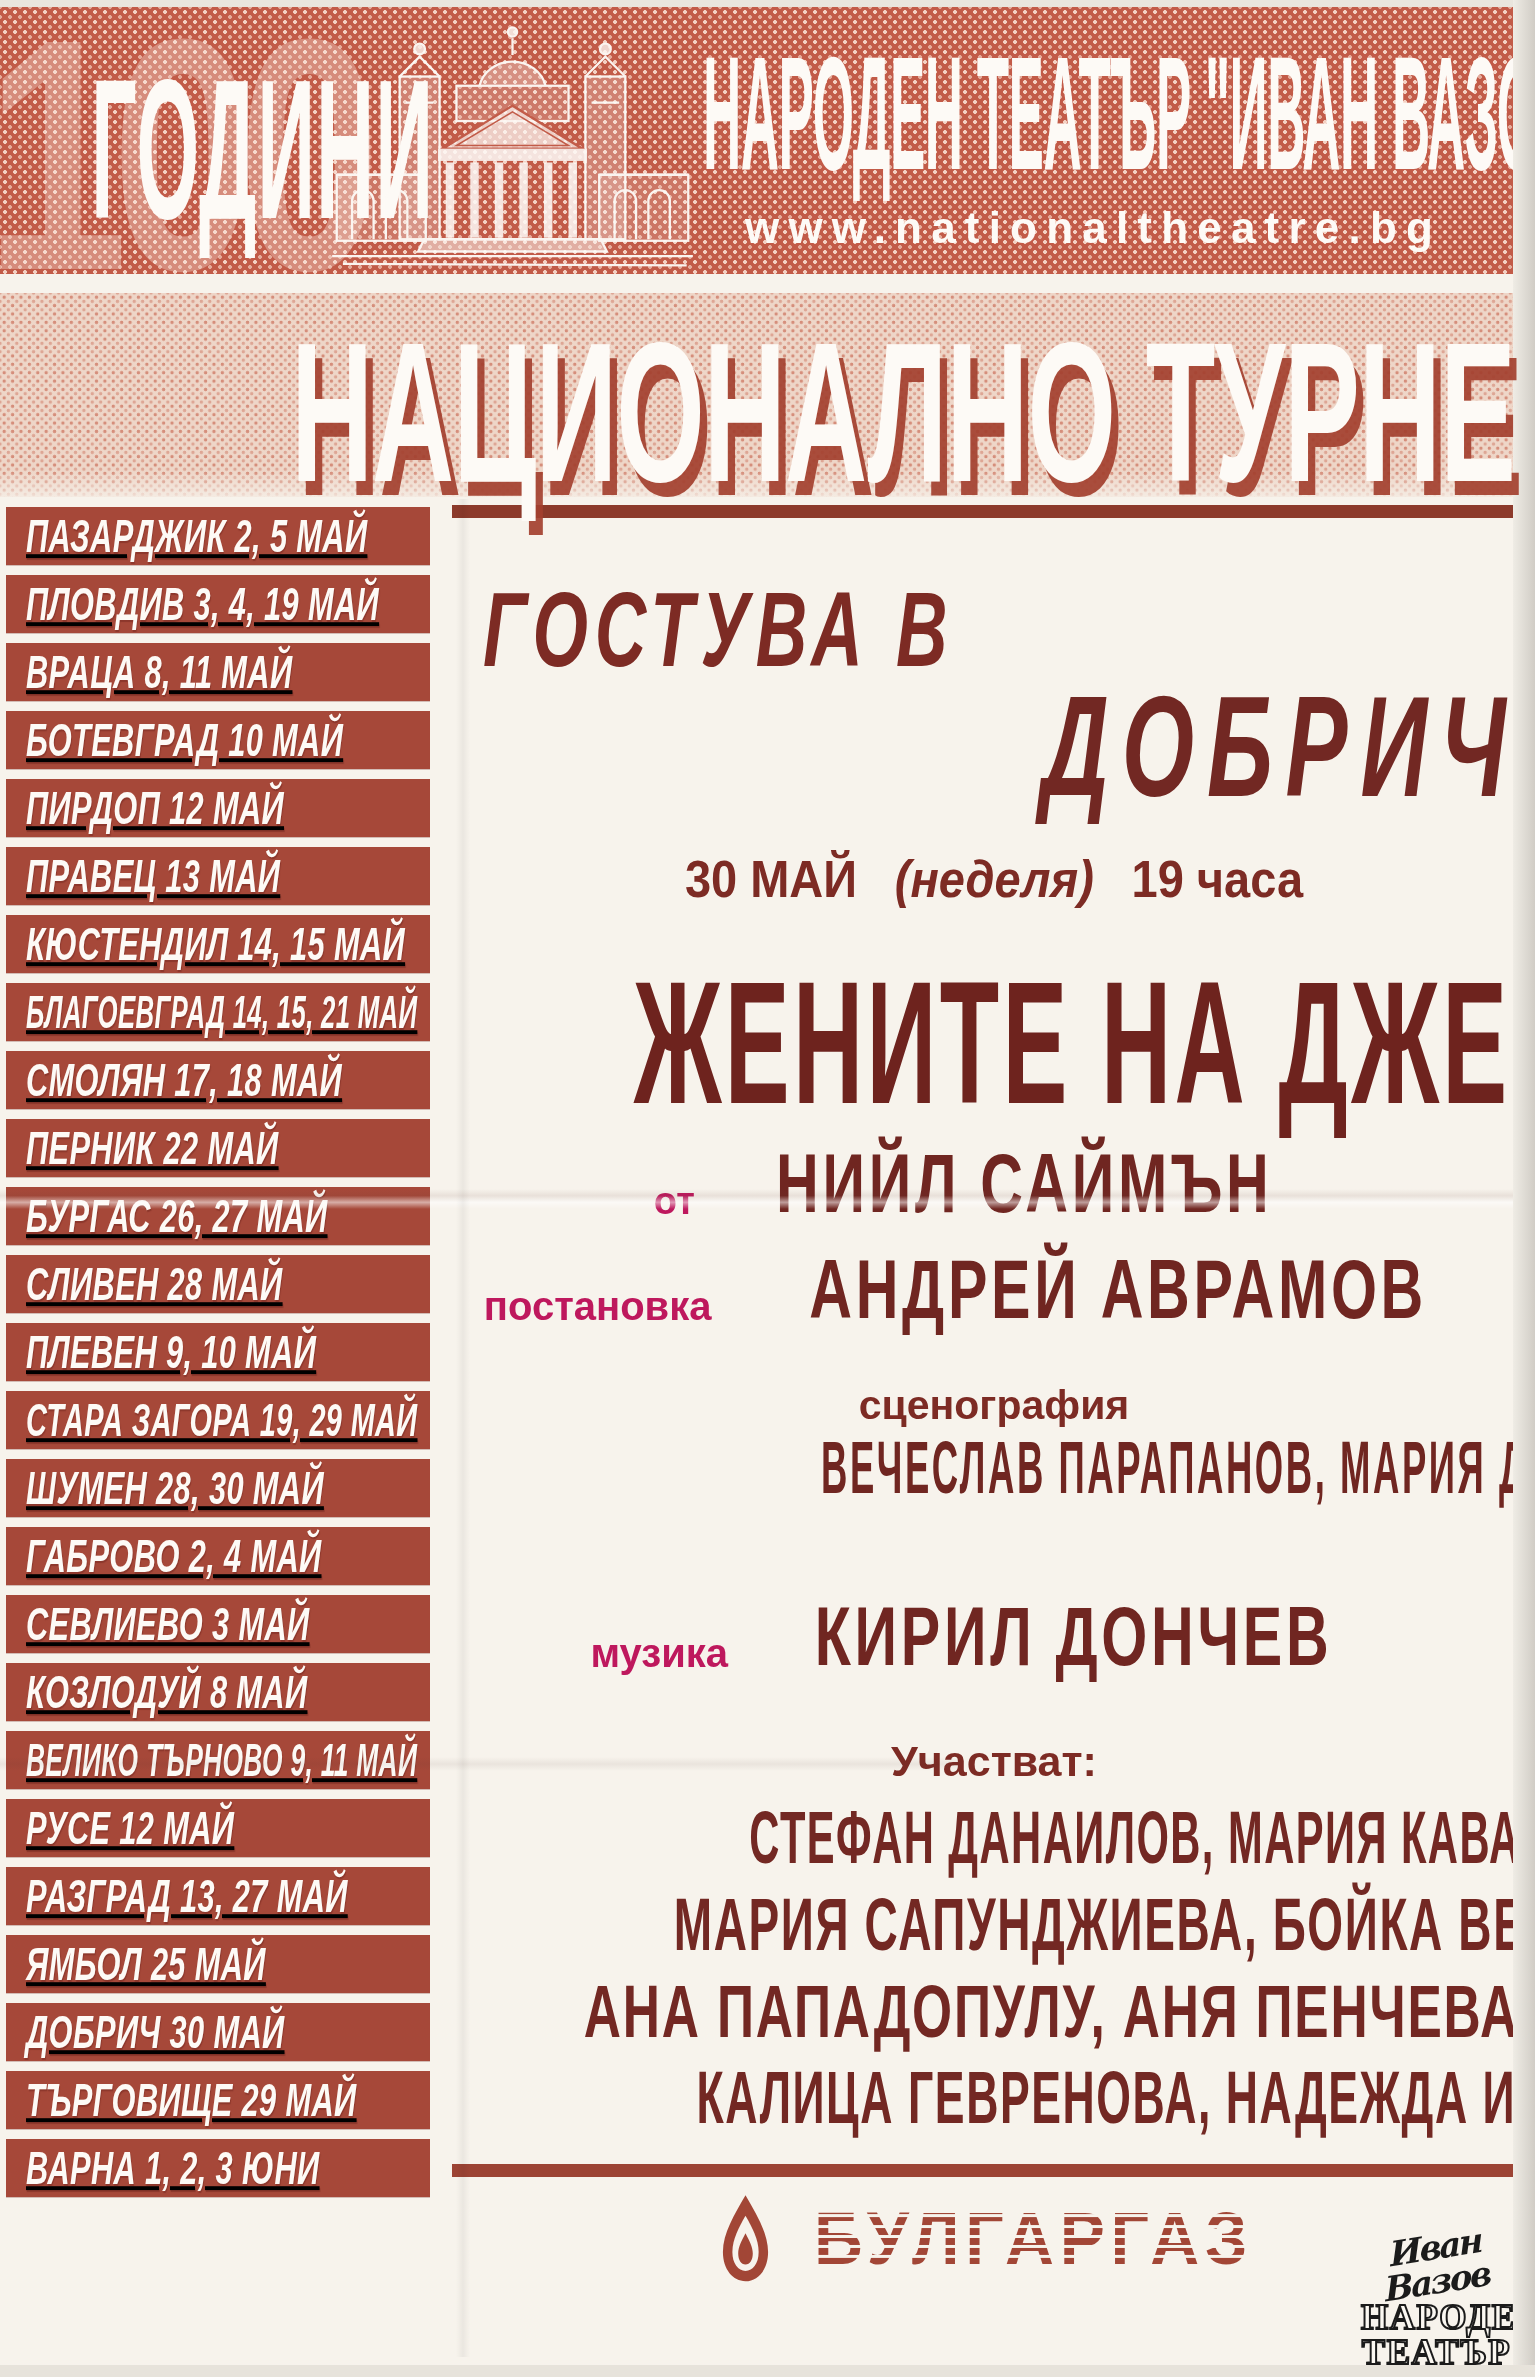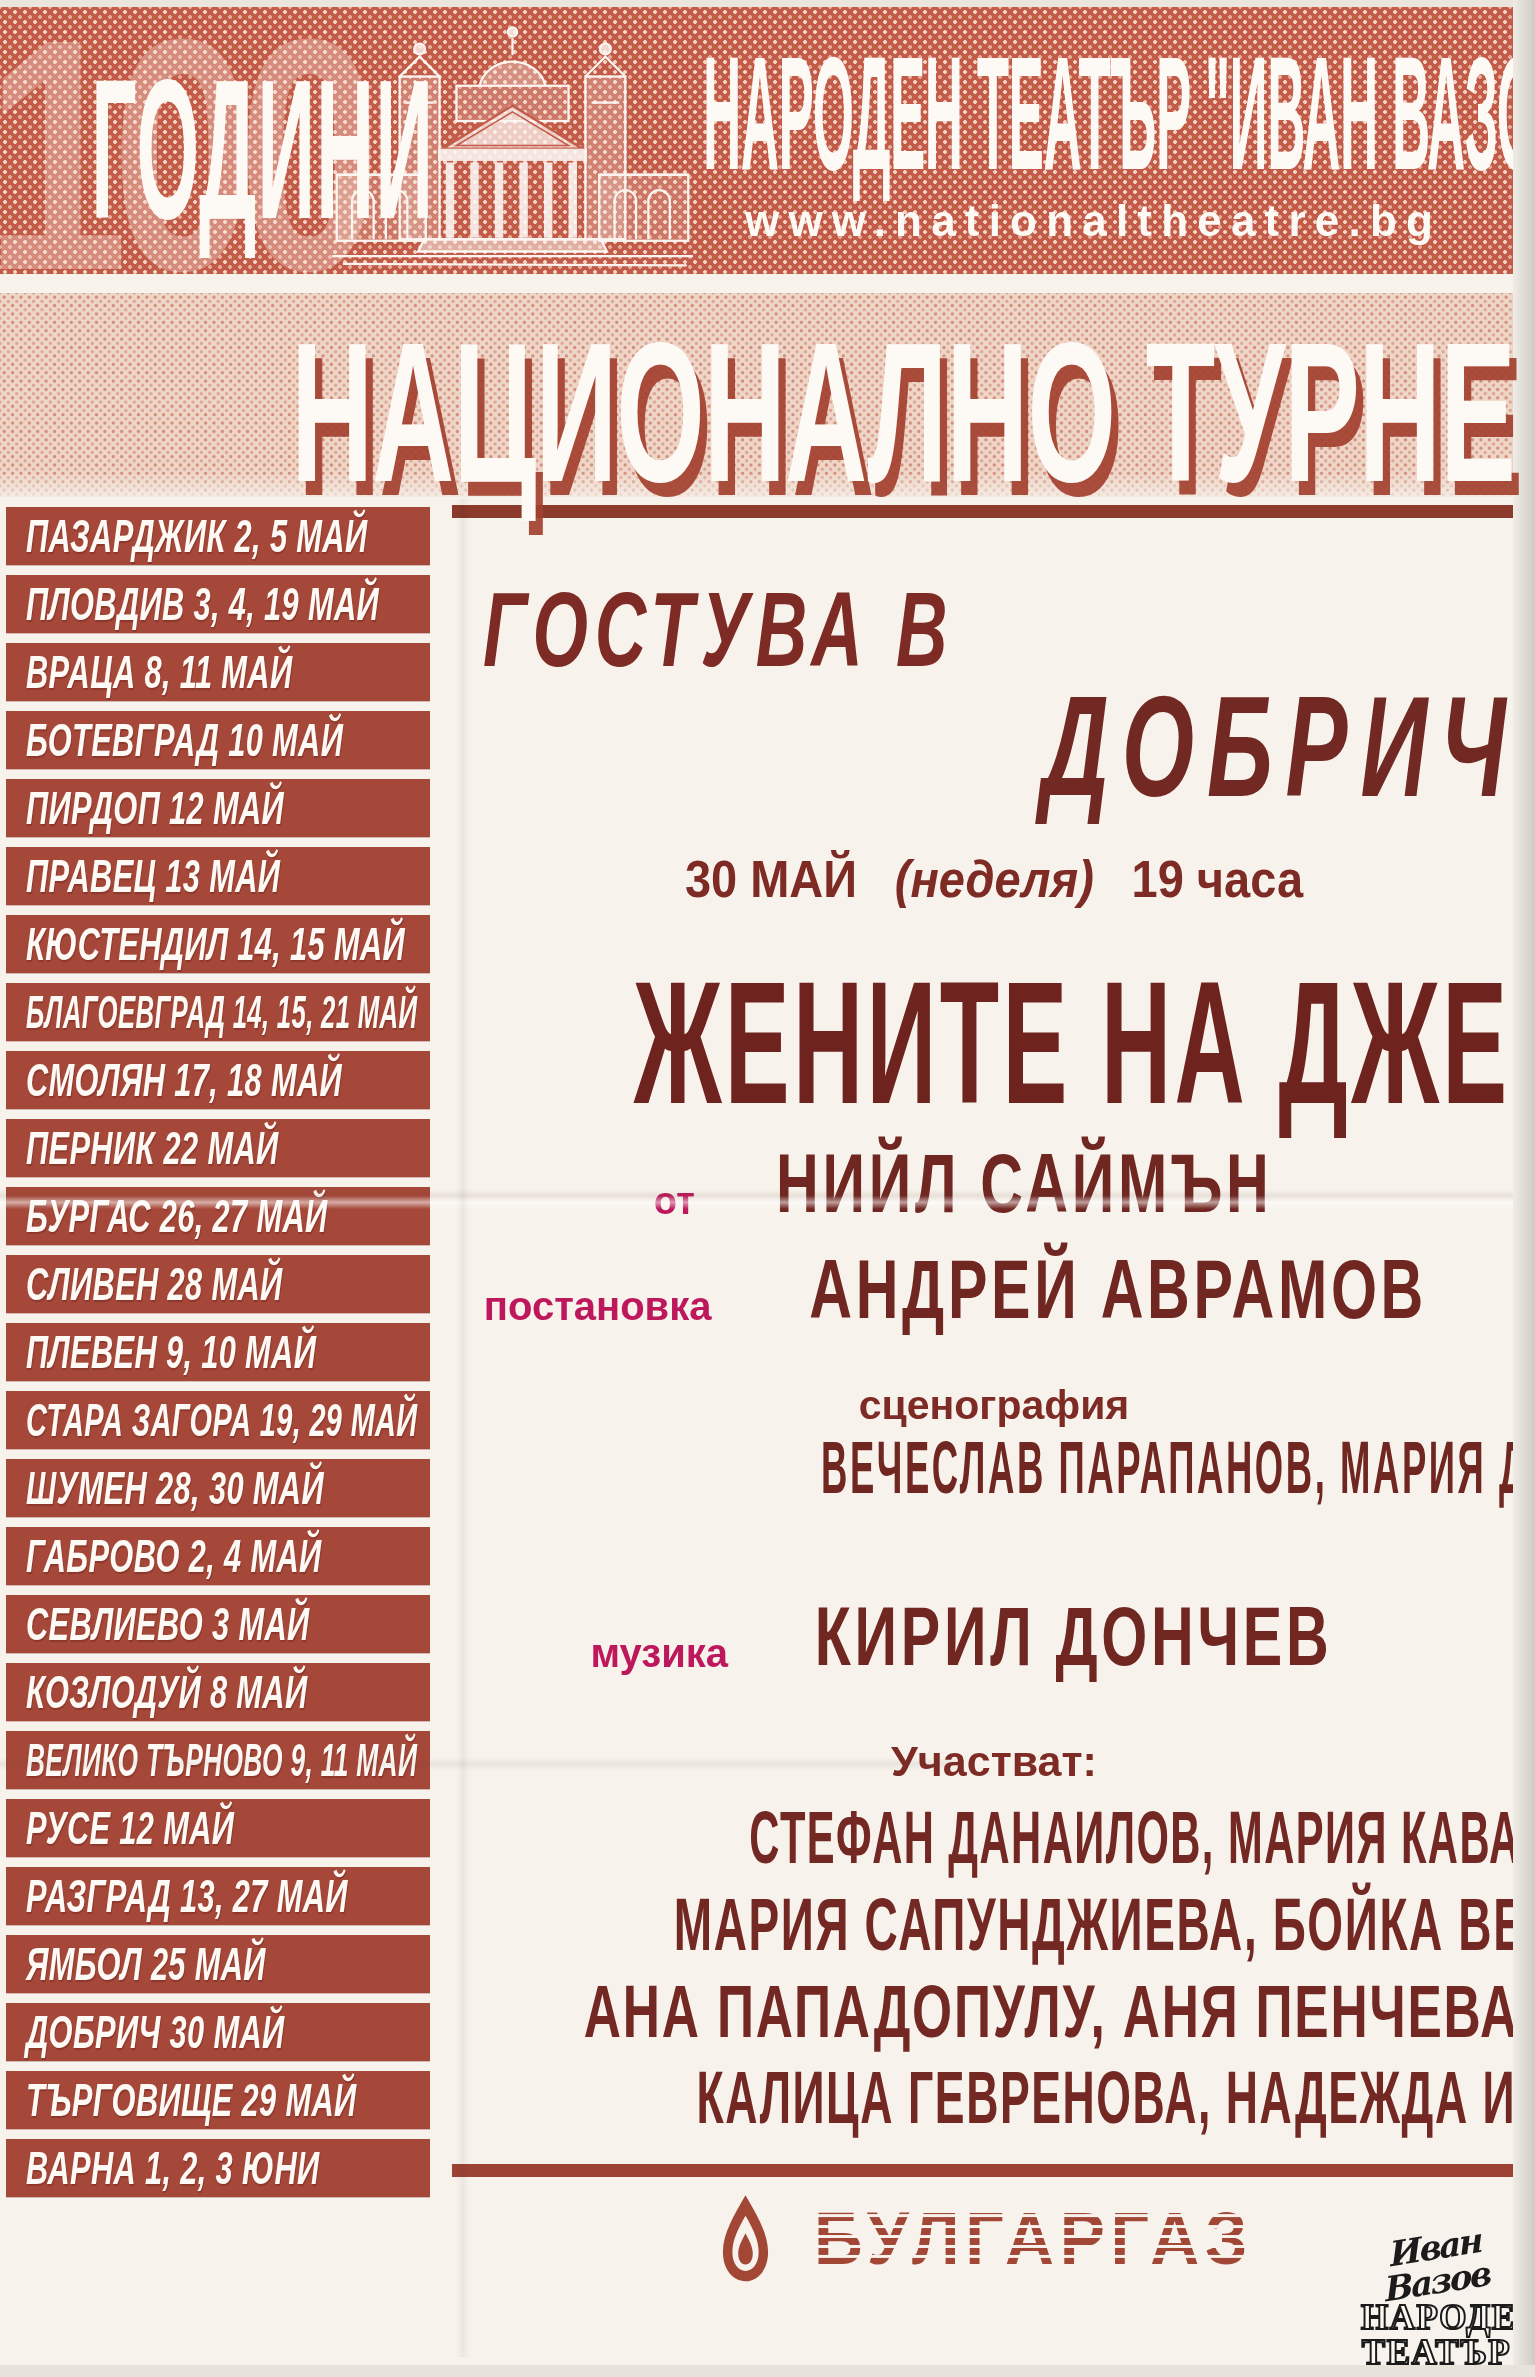--- a/index.html
+++ b/index.html
@@ -39,21 +39,21 @@
     font-weight:bold;font-size:330px;letter-spacing:-21.5px;
     color:rgba(252,235,226,0.34);
     transform:scaleX(0.78);transform-origin:left top;
   }
   .godini{position:absolute;left:91px;top:29px;color:#fdfaf6;font-weight:bold;
     font-size:144px;letter-spacing:1.5px;--sx:0.56;--sy:1.38;transform-origin:left top;}
   .building{position:absolute;left:326px;top:4.6px;width:373px;height:258px;}
   .head-right{position:absolute;left:703px;top:12.3px;width:806px;}
   .theatre-name{display:block;color:#fdfaf6;font-weight:bold;font-size:78px;
     letter-spacing:-0.8px;--sx:0.68;--sy:2.08;transform-origin:left top;}
-  .website{position:absolute;left:42px;top:177px;color:#fdfaf6;font-weight:bold;
+  .website{position:absolute;left:42px;top:184px;color:#fdfaf6;font-weight:bold;
     font-size:44px;letter-spacing:9.2px;}
 
   
   .banner{
     position:absolute;left:0;top:293px;width:1536px;height:204px;
     background-color:#eed6c8;
     background-image:
       radial-gradient(rgba(197,94,72,0.60) 1.5px, rgba(197,94,72,0) 2px),
       radial-gradient(rgba(197,94,72,0.40) 1.5px, rgba(197,94,72,0) 2px);
     background-size:8.4px 8.4px,8.4px 8.4px;
@@ -66,21 +66,21 @@
     margin-top:4.6px;color:#fdfaf6;font-weight:bold;font-size:158px;letter-spacing:-1.5px;
     --sx:0.80;--sy:1.26;transform-origin:center top;
     text-shadow:10px 11.5px 0 rgba(163,64,47,0.92);
     position:relative;z-index:2;
   }
 
   
   .schedule{position:absolute;left:6.1px;top:507px;width:424px;
     display:flex;flex-direction:column;gap:10px;}
   .stop{height:58px;background:#a64839;display:flex;align-items:center;
-    padding-left:20px;box-shadow:0 0.8px 0 rgba(120,50,40,0.35);}
+    padding-left:20px;box-shadow:0 0.8px 0 rgba(120,50,40,0.35);text-decoration:underline;}
   .stop-text{color:#fdfaf6;font-weight:bold;font-style:italic;font-size:35px;
     letter-spacing:0.4px;--sx:0.88;--sy:1.30;transform-origin:left center;
     text-shadow:0.8px 1.5px 0.8px rgba(110,35,28,0.45);}
 
   
   .main-item{position:absolute;left:452px;width:1084px;text-align:center;color:#7d2b24;}
   .rule{position:absolute;left:452px;width:1077px;height:13px;background:#8c3a2b;}
   .rule-top{top:505px;}
   .rule-bottom{top:2164px;width:1084px;background:#9c4334;}
 

